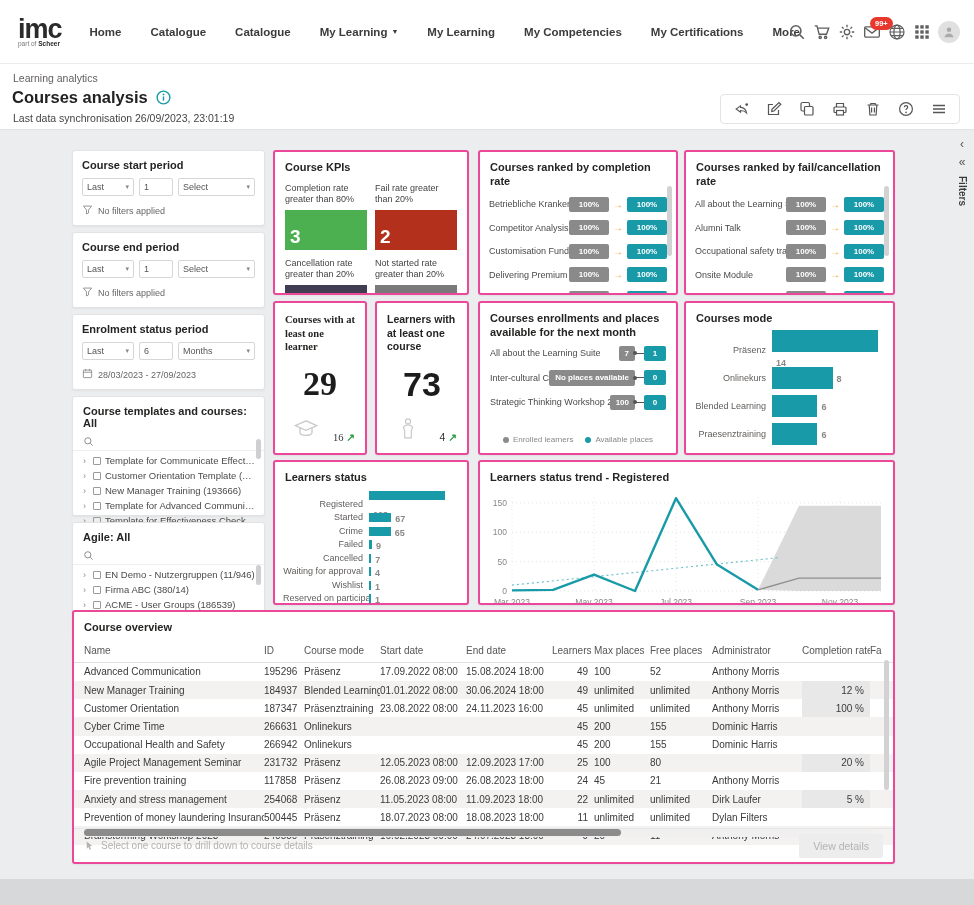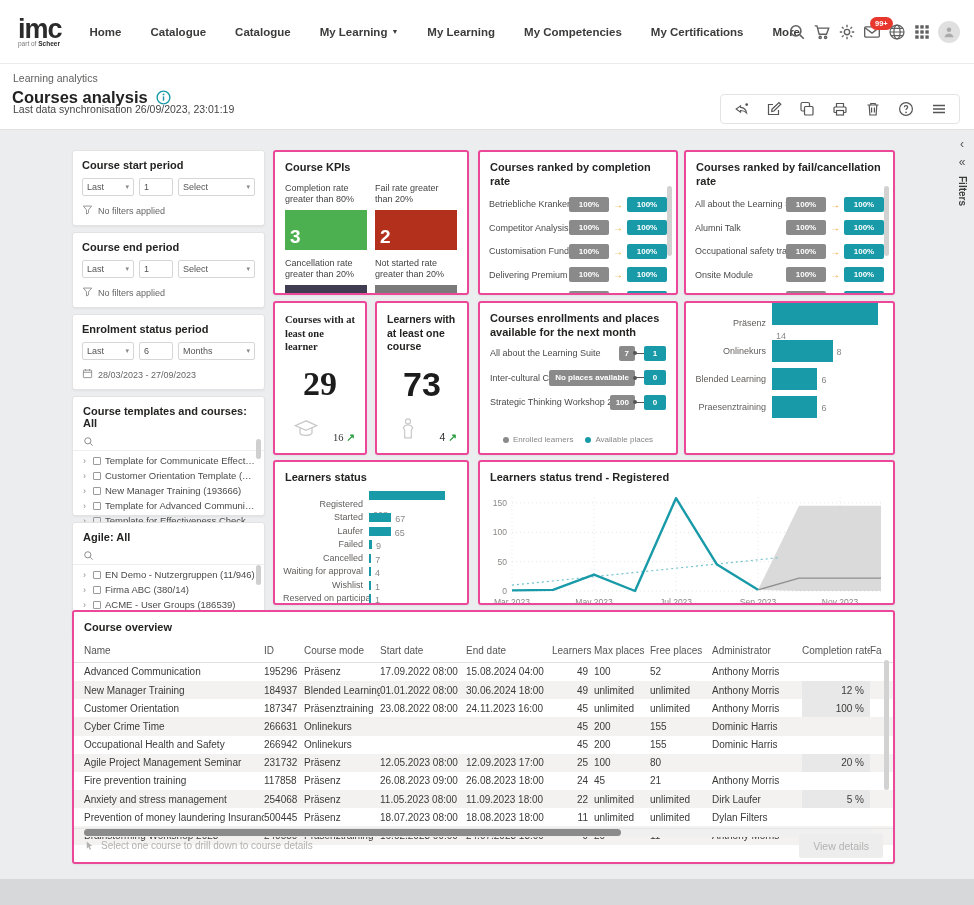--- a/index.html
+++ b/index.html
@@ -20,21 +20,21 @@
   .mail-badge { position:absolute; top:-6px; left:7px; background:#e8372c; color:#fff; font-size:7.5px; font-weight:700; border-radius:8px; padding:2px 5px; }
   .avatar { width:22px; height:22px; border-radius:50%; background:#e0e0e0; color:#aaa; display:flex; align-items:center; justify-content:center; }
   .avatar svg { width:14px; height:14px; }
 
   
   #pagehead { position:absolute; top:64px; left:0; width:974px; height:66px; background:#fff; border-bottom:1px solid #e2e2e2; }
   .breadcrumb { position:absolute; left:13px; top:8px; font-size:10.5px; color:#605e5c; }
   .page-title-row { position:absolute; left:12px; top:24px; display:flex; align-items:center; gap:8px; }
   .page-title { font-size:16.5px; font-weight:700; color:#222; }
   .info-ic { width:15px; height:15px; cursor:pointer; }
-  .sync-line { position:absolute; left:13px; top:39px; font-size:10.5px; color:#444; }
+  .sync-line { position:absolute; left:13px; top:48px; font-size:10.5px; color:#444; }
   #actionbar { position:absolute; right:14px; top:30px; border:1px solid #e3e3e3; border-radius:4px; background:#fff; display:flex; align-items:center; gap:17px; padding:6px 12px; }
   .act-icon { width:16px; height:16px; color:#555; cursor:pointer; }
   .act-icon svg { width:100%; height:100%; }
 
   
   #rail { position:absolute; right:0; top:138px; width:24px; height:120px; display:flex; flex-direction:column; align-items:center; gap:6px; }
   .rail-btn { color:#555; font-size:12px; cursor:pointer; line-height:1; }
   .rail-label { writing-mode:vertical-rl; font-size:10px; color:#3b3b3a; font-weight:700; margin-top:2px; }
 
   
@@ -90,21 +90,21 @@
   .enr-name { flex:1; font-size:9px; color:#4a4a4a; white-space:nowrap; overflow:hidden; padding-right:6px; }
   .enr-badges { display:flex; align-items:center; flex:none; }
   .enr-gray { background:#8a8a8a; color:#fff; font-size:8px; font-weight:700; border-radius:2px; padding:3px 6px; text-align:center; max-width:86px; line-height:1.2; }
   .enr-link { width:9px; height:1px; background:#555; position:relative; }
   .enr-link:before { content:""; position:absolute; left:-2px; top:-1.5px; width:4px; height:4px; border-radius:50%; background:#555; }
   .enr-teal { background:#189aa8; color:#fff; font-size:8px; font-weight:700; border-radius:2px; min-width:22px; padding:3px 4px; text-align:center; }
 
   
   .hbar-row { display:flex; align-items:center; }
   .hbar-label { text-align:right; font-size:9px; color:#605e5c; white-space:nowrap; overflow:hidden; flex:none; padding-right:6px; }
-  .hbar-track { flex:1; position:relative; }
+  .hbar-track { flex:1; position:relative;font-weight:bold; }
   .hbar { background:#189aa8; }
   .hbar-val { font-size:9px; color:#8a8886; padding-left:4px; }
 
   
   .axis-txt { font-size:8.5px; fill:#8a8886; font-family:"Liberation Sans",sans-serif; }
 
   
   #tbl-head, .tbl-row { display:grid; grid-template-columns:180px 40px 76px 86px 86px 42px 56px 62px 90px 68px 14px; align-items:center; }
   #tbl-head { padding:0 10px; height:24px; border-bottom:1px solid #e0e0e0; font-size:10px; color:#555; }
   .tbl-row { padding:0 10px; height:18.2px; font-size:10px; color:#3b3a39; cursor:pointer; }
@@ -567,20 +567,21 @@
           <span>Enrolled learners</span>
         </span>
         <span class="li">
           <span class="dot" style="background: rgb(24, 154, 168);"></span>
           <span>Available places</span>
         </span>
       </div>
   </div>
 
   <div class="card" style="left:684px; top:301px; width:211px; height:154px;">
+    <div class="card-title">Courses mode</div>
     <div id="mode-chart" style="padding:6px 8px 0 8px;">
         <div class="hbar-row" style="height: 28px;">
           <span class="hbar-label" style="width: 78px;">Präsenz</span>
           <span class="hbar-track"><span class="hbar" style="display: inline-block; vertical-align: middle; width: 106px; height: 22px;"></span><span class="hbar-val">14</span></span>
         </div>
         <div class="hbar-row" style="height: 28px;">
           <span class="hbar-label" style="width: 78px;">Onlinekurs</span>
           <span class="hbar-track"><span class="hbar" style="display: inline-block; vertical-align: middle; width: 60.5714px; height: 22px;"></span><span class="hbar-val">8</span></span>
         </div>
         <div class="hbar-row" style="height: 28px;">
@@ -599,21 +600,21 @@
     <div id="status-chart" style="padding:8px 8px 0 8px;">
         <div class="hbar-row" style="height: 13.5px;">
           <span class="hbar-label" style="width: 86px;">Registered</span>
           <span class="hbar-track"><span class="hbar" style="display: inline-block; vertical-align: middle; width: 76px; height: 9px;"></span><span class="hbar-val">228</span></span>
         </div>
         <div class="hbar-row" style="height: 13.5px;">
           <span class="hbar-label" style="width: 86px;">Started</span>
           <span class="hbar-track"><span class="hbar" style="display: inline-block; vertical-align: middle; width: 22.3333px; height: 9px;"></span><span class="hbar-val">67</span></span>
         </div>
         <div class="hbar-row" style="height: 13.5px;">
-          <span class="hbar-label" style="width: 86px;">Laufer</span>
+          <span class="hbar-label" style="width: 86px;">Crime</span>
           <span class="hbar-track"><span class="hbar" style="display: inline-block; vertical-align: middle; width: 21.6667px; height: 9px;"></span><span class="hbar-val">65</span></span>
         </div>
         <div class="hbar-row" style="height: 13.5px;">
           <span class="hbar-label" style="width: 86px;">Failed</span>
           <span class="hbar-track"><span class="hbar" style="display: inline-block; vertical-align: middle; width: 3px; height: 9px;"></span><span class="hbar-val">9</span></span>
         </div>
         <div class="hbar-row" style="height: 13.5px;">
           <span class="hbar-label" style="width: 86px;">Cancelled</span>
           <span class="hbar-track"><span class="hbar" style="display: inline-block; vertical-align: middle; width: 2.33333px; height: 9px;"></span><span class="hbar-val">7</span></span>
         </div>
@@ -674,21 +675,21 @@
         <div class="tc">Administrator</div>
         <div class="tc r">Completion rate</div>
         <div class="tc">Fa</div>
       </div>
     <div id="tbl-body">
         <div class="tbl-row">
           <div class="tc">Advanced Communication</div>
           <div class="tc">195296</div>
           <div class="tc">Präsenz</div>
           <div class="tc">17.09.2022 08:00</div>
-          <div class="tc">15.08.2024 04:00</div>
+          <div class="tc">15.08.2024 18:00</div>
           <div class="tc r">49</div>
           <div class="tc">100</div>
           <div class="tc">52</div>
           <div class="tc">Anthony Morris</div>
           <div class="tc r"></div>
           <div class="tc"></div>
         </div>
         <div class="tbl-row">
           <div class="tc">New Manager Training</div>
           <div class="tc">184937</div>

